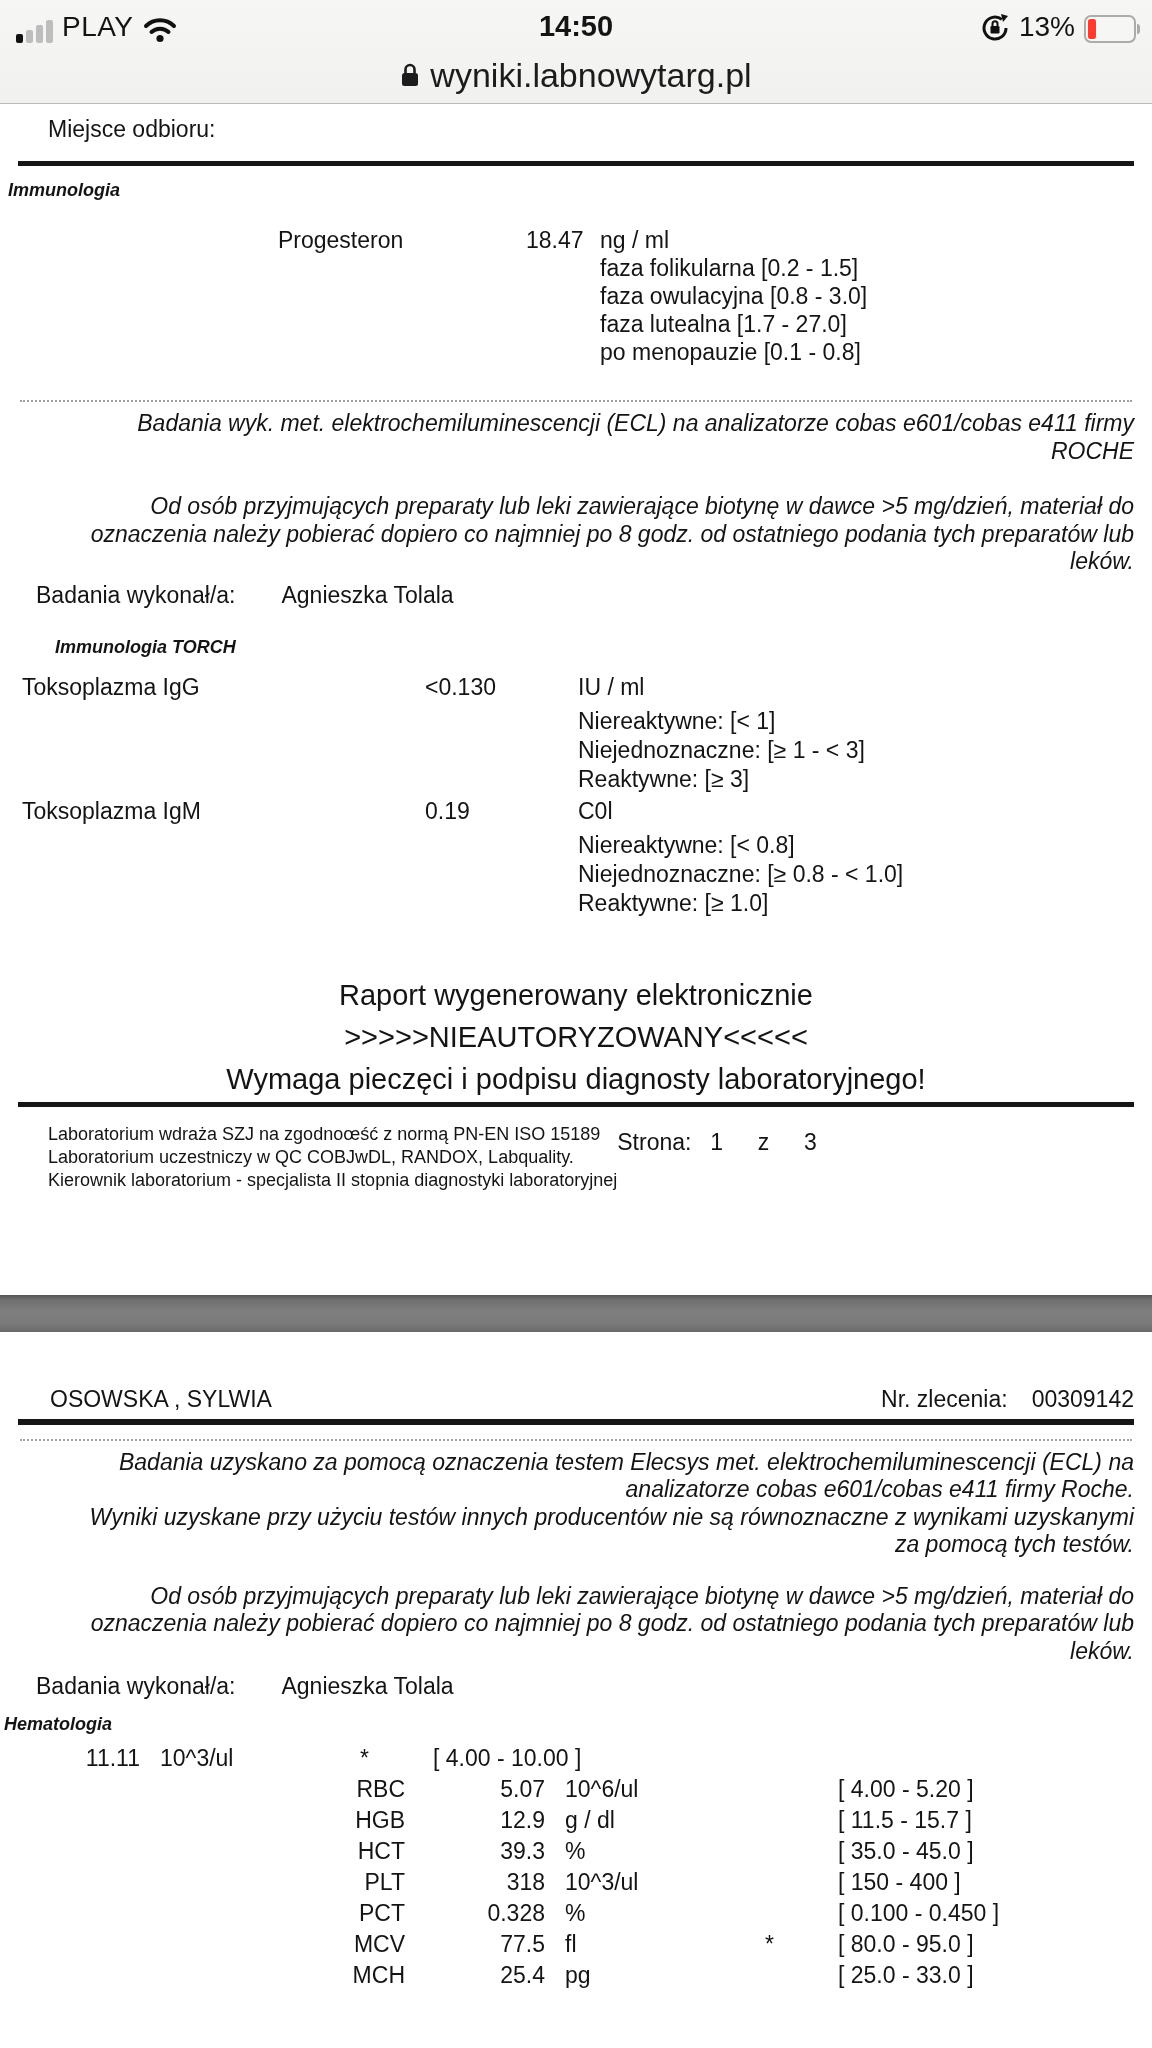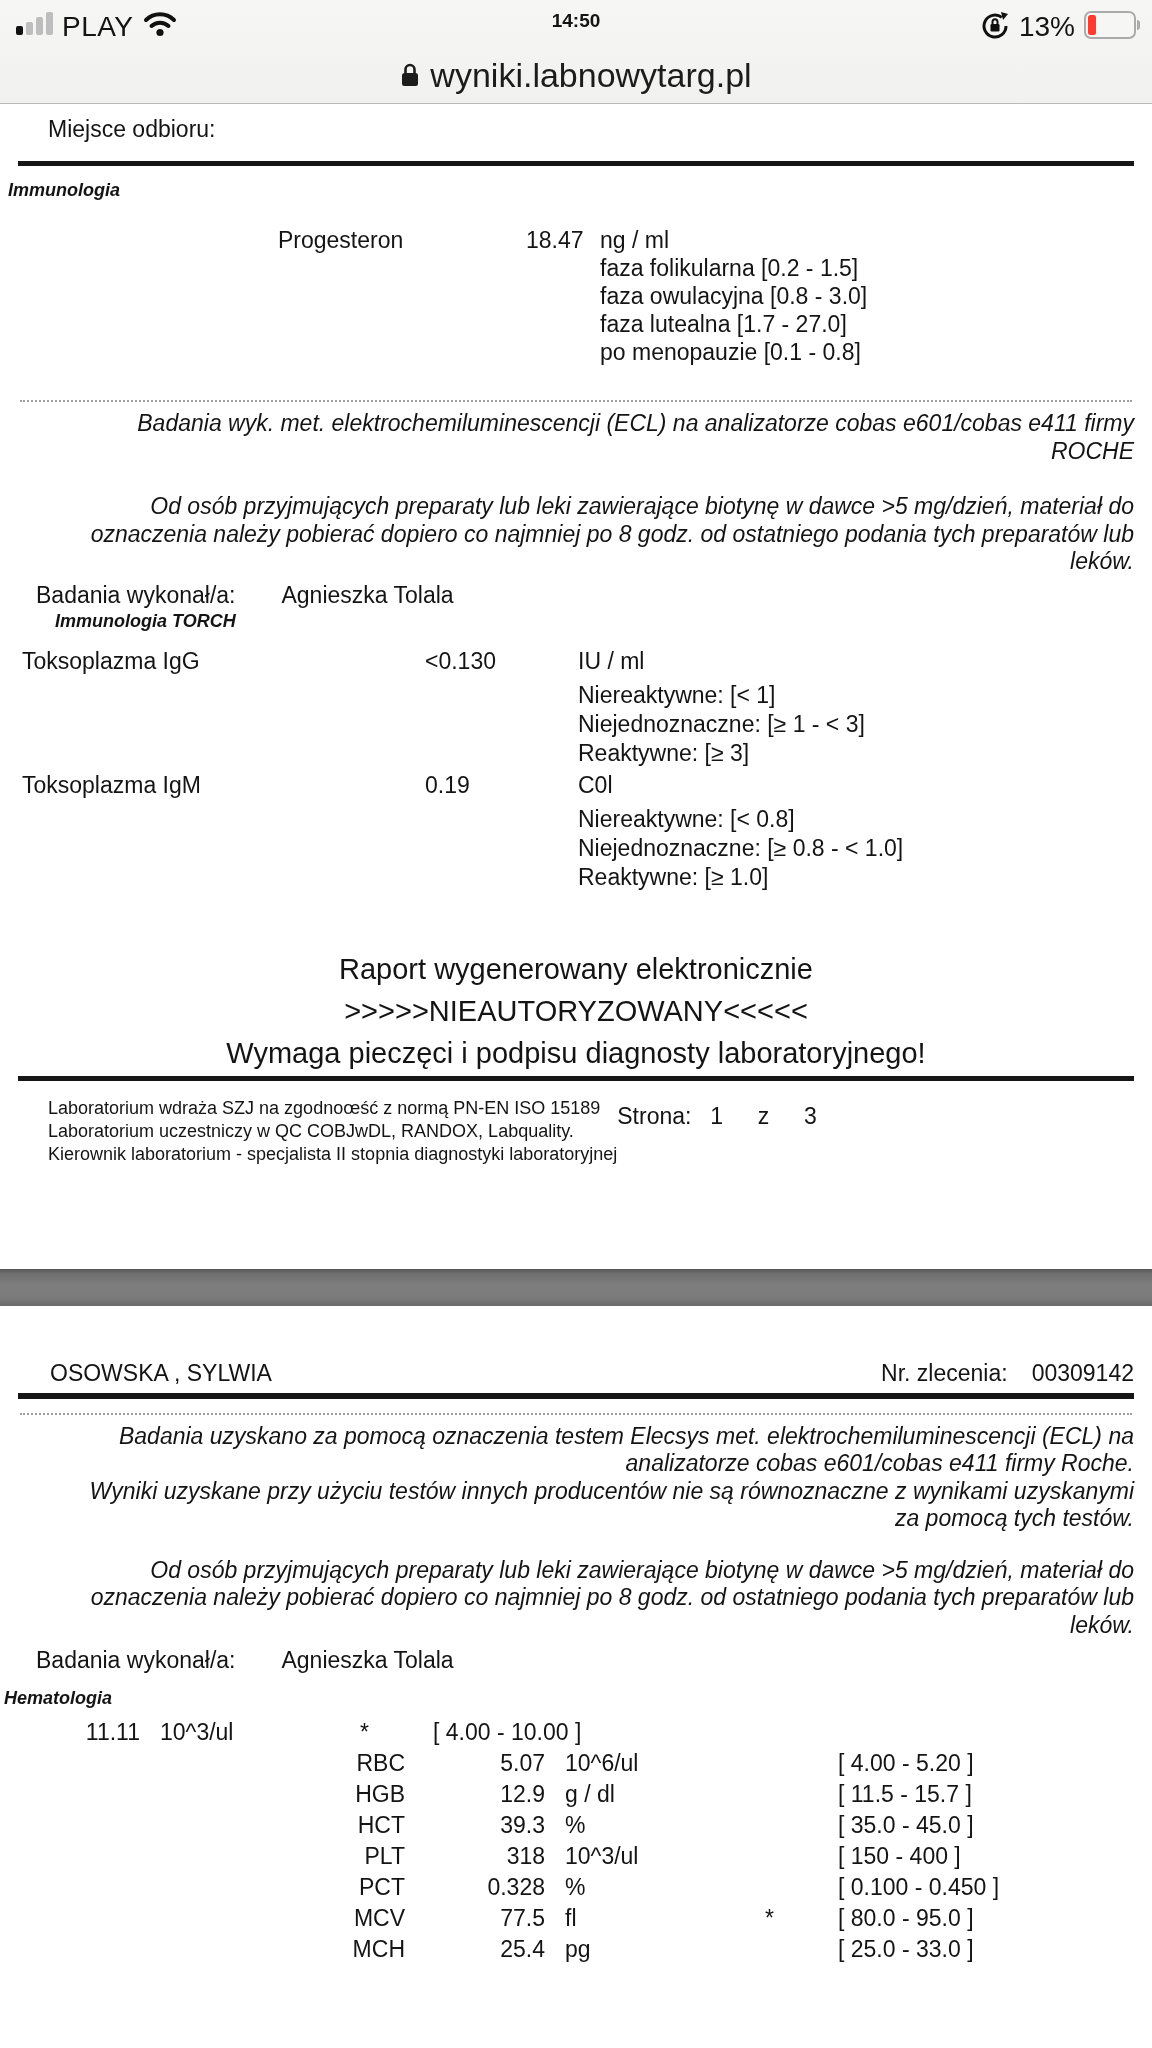--- a/index.html
+++ b/index.html
@@ -4,23 +4,23 @@
 <style>
   html,body{margin:0;padding:0}
   body{
     width:1152px;height:2048px;overflow:hidden;background:#ffffff;
     font-family:"Liberation Sans",sans-serif;color:#141414;
     -webkit-font-smoothing:antialiased;
   }
   
   .header{background:linear-gradient(#f6f6f5,#f1f1f0);border-bottom:1px solid #b9b9b9;height:104px;box-sizing:border-box}
   .statusrow{position:relative;height:48px;display:flex;align-items:center;justify-content:space-between;padding:6px 16px 0 16px;box-sizing:border-box}
-  .sb-left,.sb-right{display:flex;align-items:flex-start;gap:9px;z-index:2}
+  .sb-left,.sb-right{display:flex;align-items:flex-end;gap:9px;z-index:2}
   .carrier{font-size:28px;letter-spacing:.5px}
-  .time{position:absolute;left:0;right:0;top:10px;text-align:center;font-weight:bold;font-size:19px;z-index:1}
+  .time{position:absolute;left:0;right:0;top:10px;text-align:center;font-weight:bold;font-size:29px;z-index:1}
   .pct{font-size:28px}
   .sigbars{display:flex;align-items:flex-end;gap:3px;height:24px}
   .sigbars i{display:block;width:7px;border-radius:2px;background:#bdbdbd}
   .sigbars i.on{background:#111}
   .s1{height:9px}.s2{height:13px}.s3{height:18px}.s4{height:23px}
   .battery{position:relative;width:48px;height:24px;border:2px solid #ababab;border-radius:7px;background:#f6f6f5}
   .battery .lvl{position:absolute;left:2px;top:2px;bottom:2px;width:8px;border-radius:2.5px;background:#ff3b30}
   .battery .nub{position:absolute;right:-6px;top:7px;width:3px;height:10px;border-radius:0 3px 3px 0;background:#ababab}
   .urlrow{height:54px;display:flex;align-items:center;justify-content:center;gap:10px}
   .urltext{font-size:34px;color:#1c1c1c}
@@ -138,21 +138,21 @@
   <div class="dotted" style="margin-top:34px"></div>
 
   <p class="note" style="margin:8px 18px 0 70px">Badania wyk. met. elektrochemiluminescencji (ECL) na analizatorze cobas e601/cobas e411 firmy ROCHE</p>
   <p class="note" style="margin:28px 18px 0 40px">Od osób przyjmujących preparaty lub leki zawierające biotynę w dawce &gt;5 mg/dzień, materiał do oznaczenia należy pobierać dopiero co najmniej po 8 godz. od ostatniego podania tych preparatów lub leków.</p>
 
   <div class="performed" style="margin-top:6px">
     <span>Badania wykonał/a:</span>
     <span class="pname">Agnieszka Tolala</span>
   </div>
 
-  <div class="h1" style="margin:2px 0 0 55px">Immunologia TORCH</div>
+  <div class="h1" style="margin:28px 0 0 55px">Immunologia TORCH</div>
 
   <div class="torch-row" style="margin-top:16px">
     <span class="t-name">Toksoplazma IgG</span>
     <span class="t-val">&lt;0.130</span>
     <span class="t-unit">IU / ml</span>
   </div>
   <div class="t-ranges">
     <div>Niereaktywne: [&lt; 1]</div>
     <div>Niejednoznaczne: [≥ 1 - &lt; 3]</div>
     <div>Reaktywne: [≥ 3]</div>

